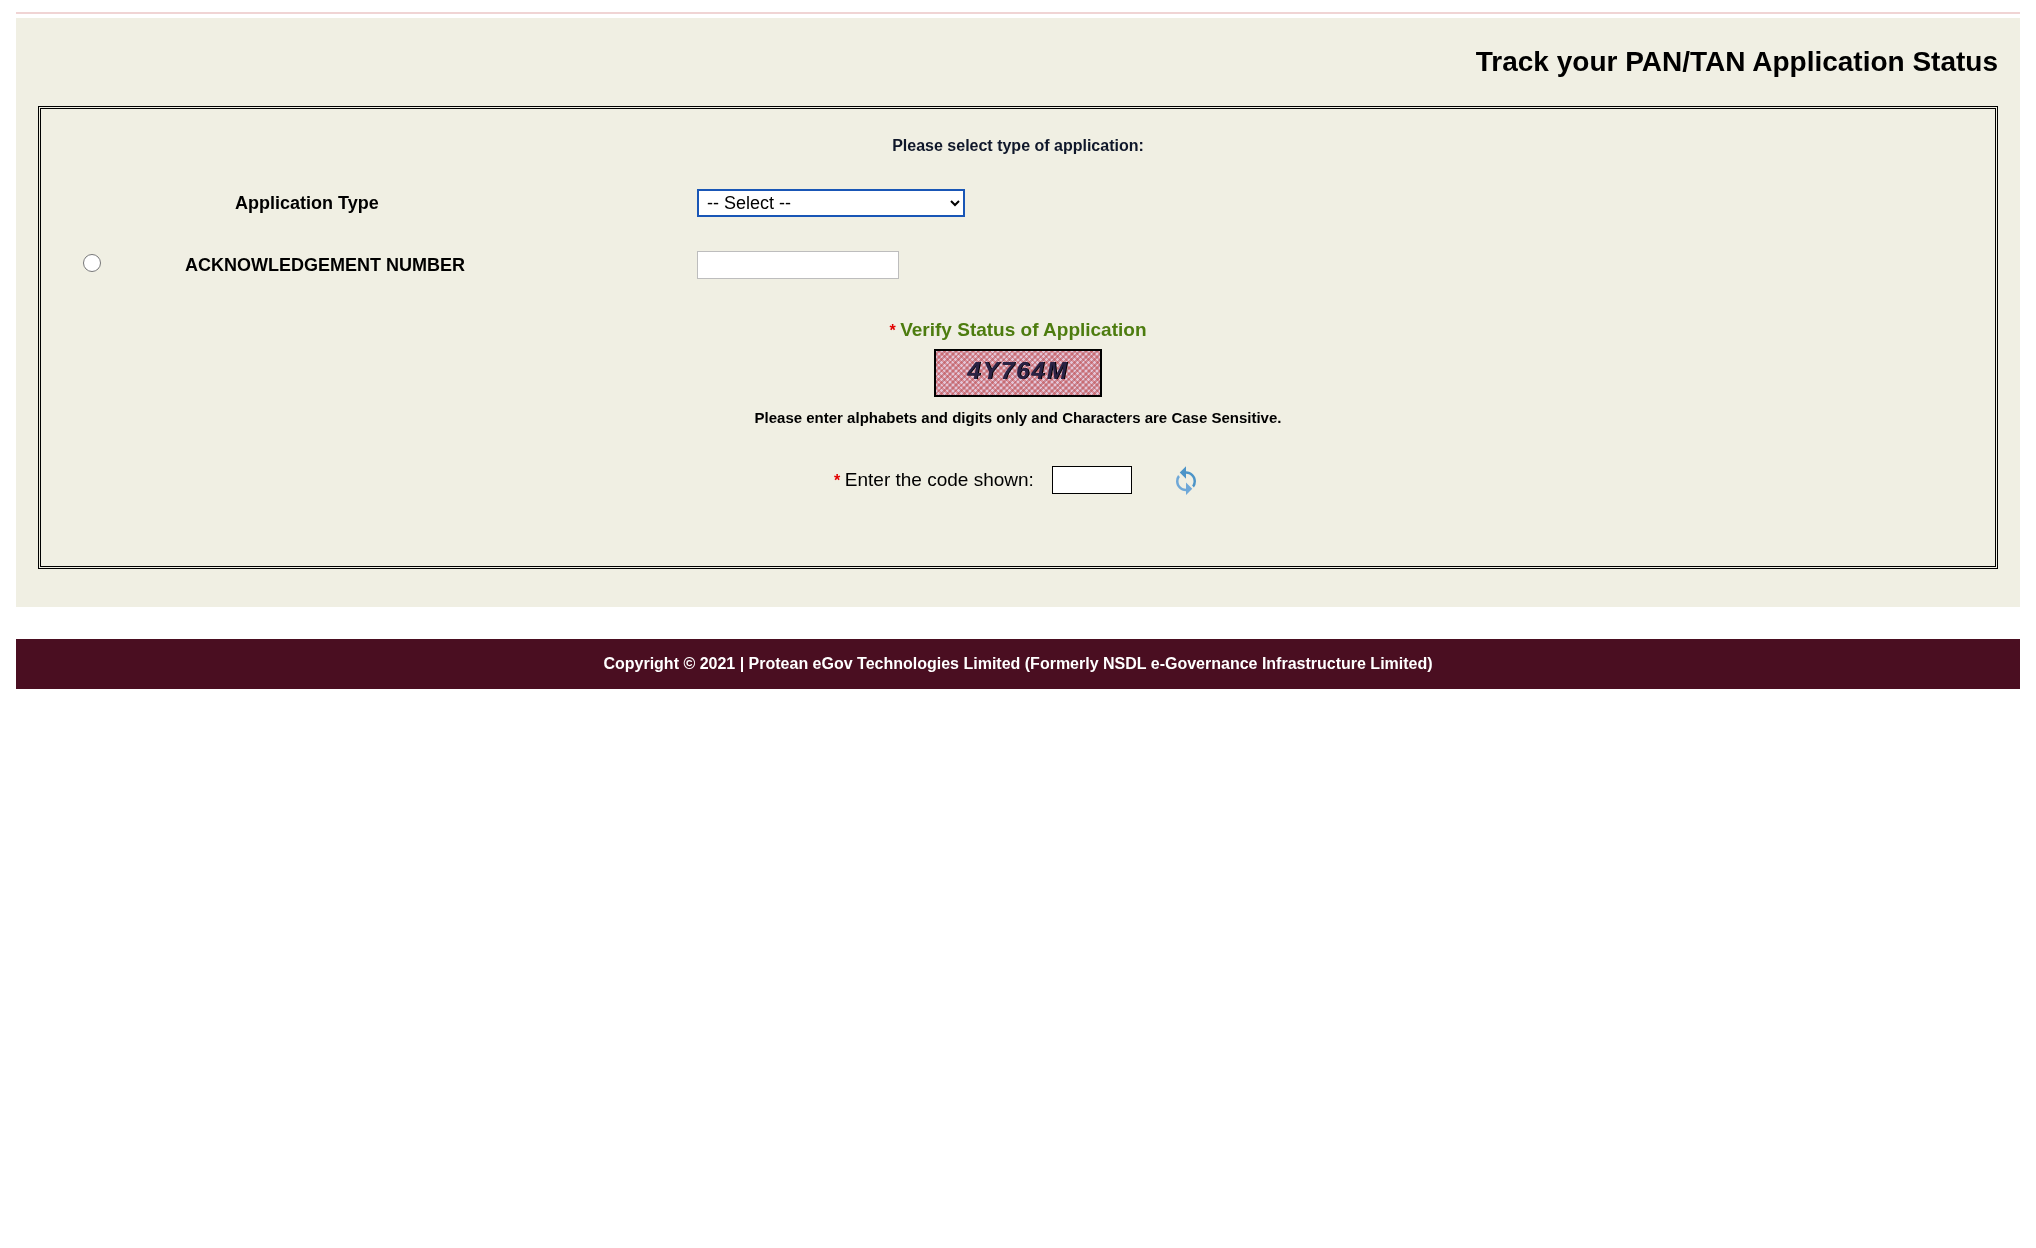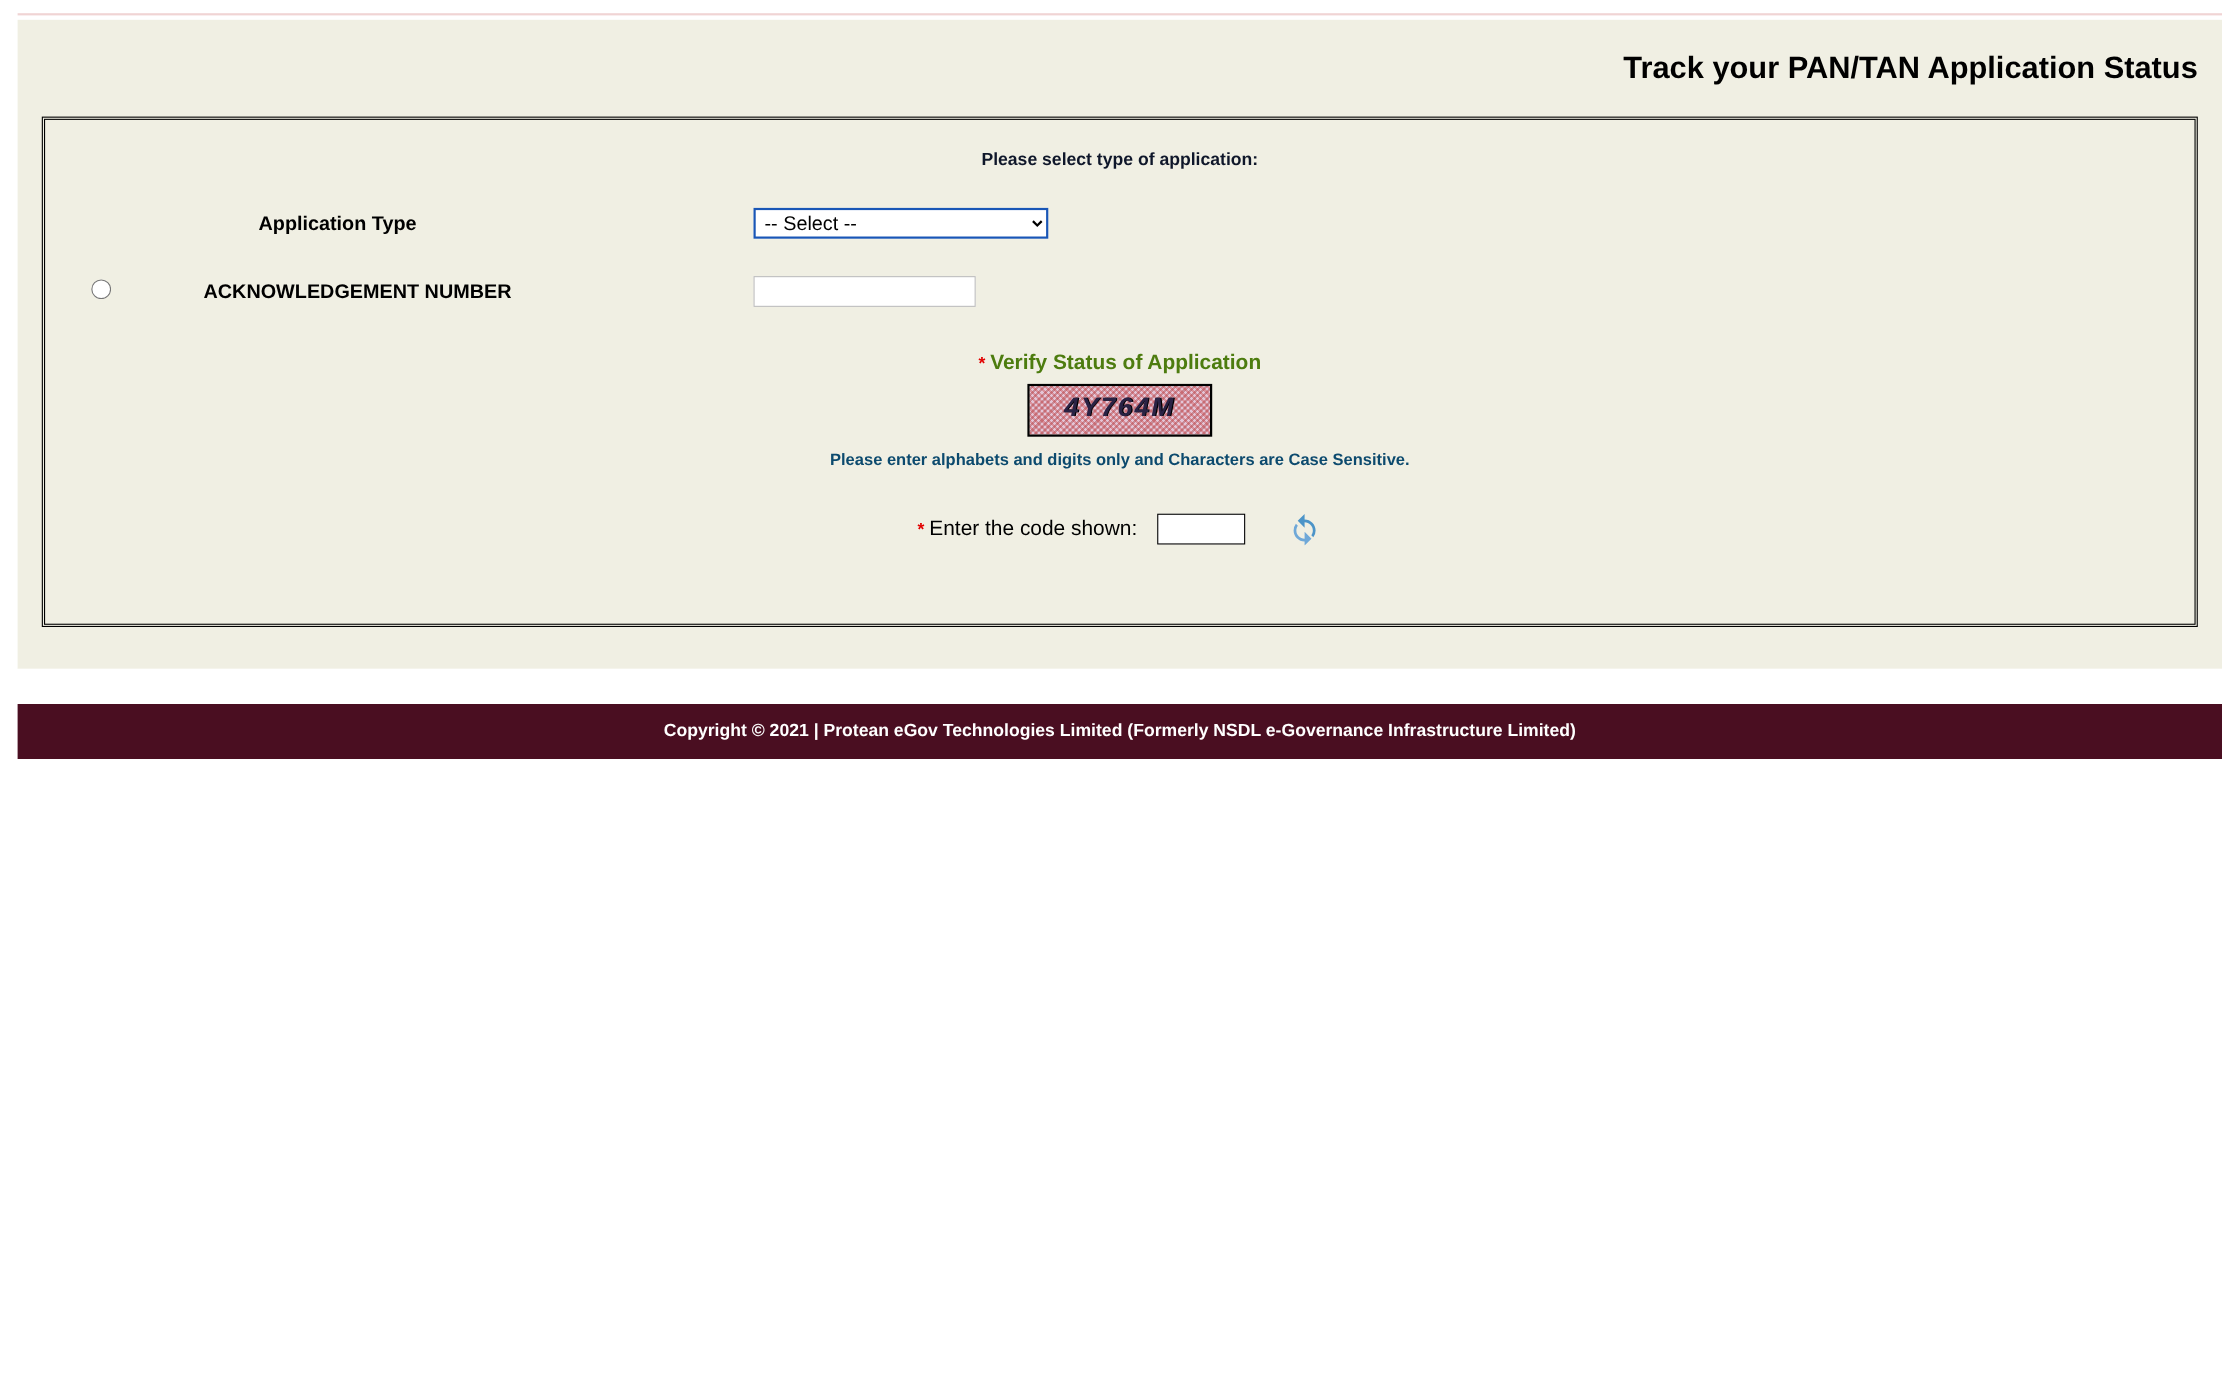--- a/index.html
+++ b/index.html
@@ -59,21 +59,21 @@
   }
   .row .col-radio { width: 50px; }
   .row .col-label {
     width: 560px;
     font-size: 18px;
     font-weight: bold;
     color: #000;
     padding-left: 60px;
   }
   .row .col-label.plain { padding-left: 110px; }
-  .row .col-control { flex: 1; }
+  .row .col-control { flex: 1; margin-left: 12px; }
   .select-el {
     width: 268px;
     height: 28px;
     font-size: 18px;
     border: 2px solid #1956b6;
     background: #fff;
     padding: 0 4px;
   }
   .text-input {
     width: 202px;
@@ -117,21 +117,21 @@
     font-weight: 900;
     color: #2a2244;
     letter-spacing: 2px;
     position: absolute;
     top: 6px; left: 0; right: 0;
     text-align: center;
     font-style: italic;
     text-shadow: 1px 0 0 #000;
   }
   .captcha-note {
-    color: #0c4a6e;
+    color: #000000;
     font-weight: bold;
     font-size: 15px;
     margin-top: 8px;
   }
   .enter-code-row {
     display: flex;
     justify-content: center;
     align-items: center;
     gap: 18px;
     margin-top: 38px;

